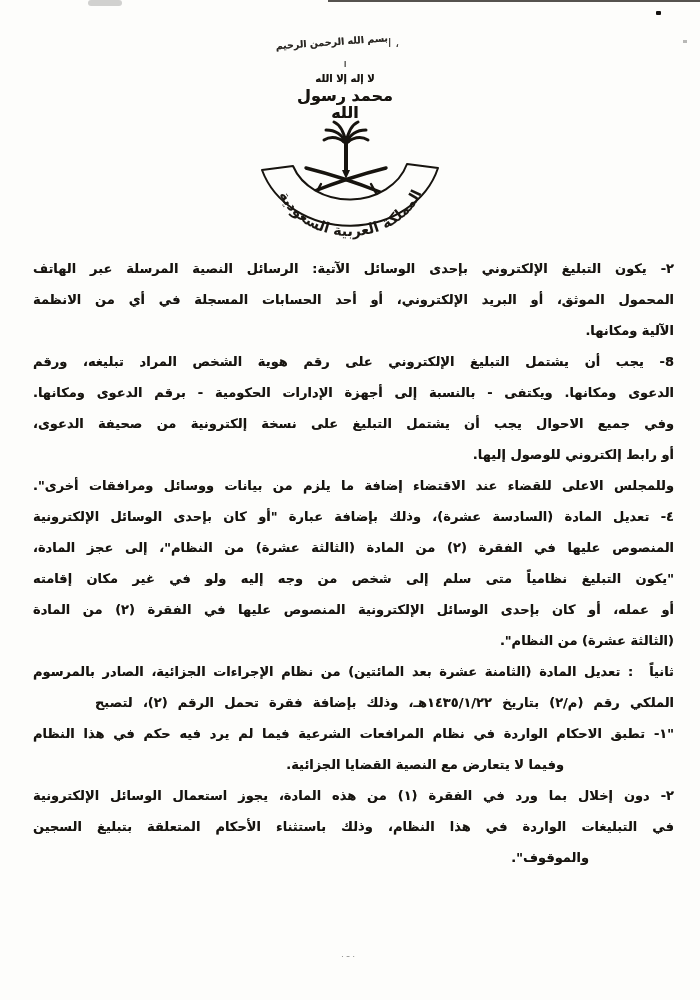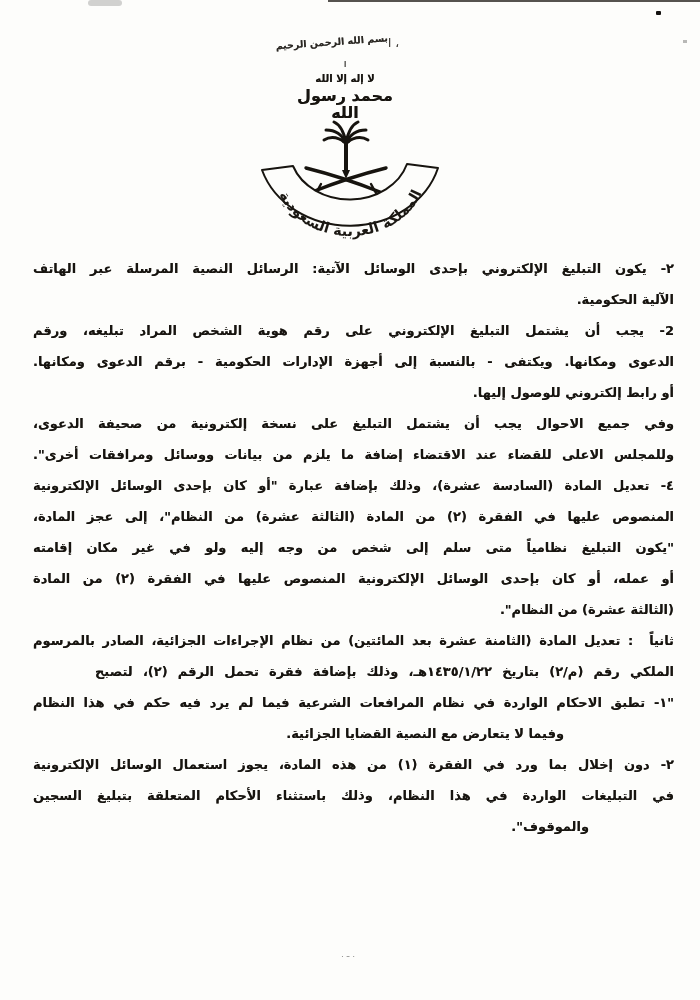--- a/index.html
+++ b/index.html
@@ -108,25 +108,26 @@
       <path d="M22,52 A92,80 0 0 0 198,50 L167,46 A60,50 0 0 1 53,48 Z" fill="#fdfdfb" stroke="#17140f" stroke-width="2" stroke-linejoin="round"></path>
       <path id="bandpath" d="M34,54 A76,65 0 0 0 186,52" fill="none"></path>
       <text class="band-text" text-anchor="middle">
         <textPath href="#bandpath" startOffset="50%">المملكة العربية السعودية</textPath>
       </text>
     </g>
   </svg>
 
   <div class="body-text">
     <div class="bline">٢- يكون التبليغ الإلكتروني بإحدى الوسائل الآتية: الرسائل النصية المرسلة عبر الهاتف</div>
-    <div class="bline end">الآلية الحكومية.</div>
-    <div class="bline">2- يجب أن يشتمل التبليغ الإلكتروني على رقم هوية الشخص المراد تبليغه، ورقم</div>
+    <div class="bline">المحمول الموثق، أو البريد الإلكتروني، أو أحد الحسابات المسجلة في أي من الانظمة</div>
+    <div class="bline end">الآلية ومكانها.</div>
+    <div class="bline">8- يجب أن يشتمل التبليغ الإلكتروني على رقم هوية الشخص المراد تبليغه، ورقم</div>
     <div class="bline">الدعوى ومكانها. ويكتفى - بالنسبة إلى أجهزة الإدارات الحكومية - برقم الدعوى ومكانها.</div>
+    <div class="bline">وفي جميع الاحوال يجب أن يشتمل التبليغ على نسخة إلكترونية من صحيفة الدعوى،</div>
     <div class="bline end">أو رابط إلكتروني للوصول إليها.</div>
-    <div class="bline">وفي جميع الاحوال يجب أن يشتمل التبليغ على نسخة إلكترونية من صحيفة الدعوى،</div>
     <div class="bline">وللمجلس الاعلى للقضاء عند الاقتضاء إضافة ما يلزم من بيانات ووسائل ومرافقات أخرى".</div>
     <div class="bline">٤- تعديل المادة (السادسة عشرة)، وذلك بإضافة عبارة "أو كان بإحدى الوسائل الإلكترونية</div>
     <div class="bline">المنصوص عليها في الفقرة (٢) من المادة (الثالثة عشرة) من النظام"، إلى عجز المادة،</div>
     <div class="bline">"يكون التبليغ نظامياً متى سلم إلى شخص من وجه إليه ولو في غير مكان إقامته</div>
     <div class="bline">أو عمله، أو كان بإحدى الوسائل الإلكترونية المنصوص عليها في الفقرة (٢) من المادة</div>
     <div class="bline end">(الثالثة عشرة) من النظام".</div>
     <div class="bline secondly">
       <span class="lbl">ثانياً</span>
       <span class="rest">: تعديل المادة (الثامنة عشرة بعد المائتين) من نظام الإجراءات الجزائية، الصادر بالمرسوم</span>
     </div>

